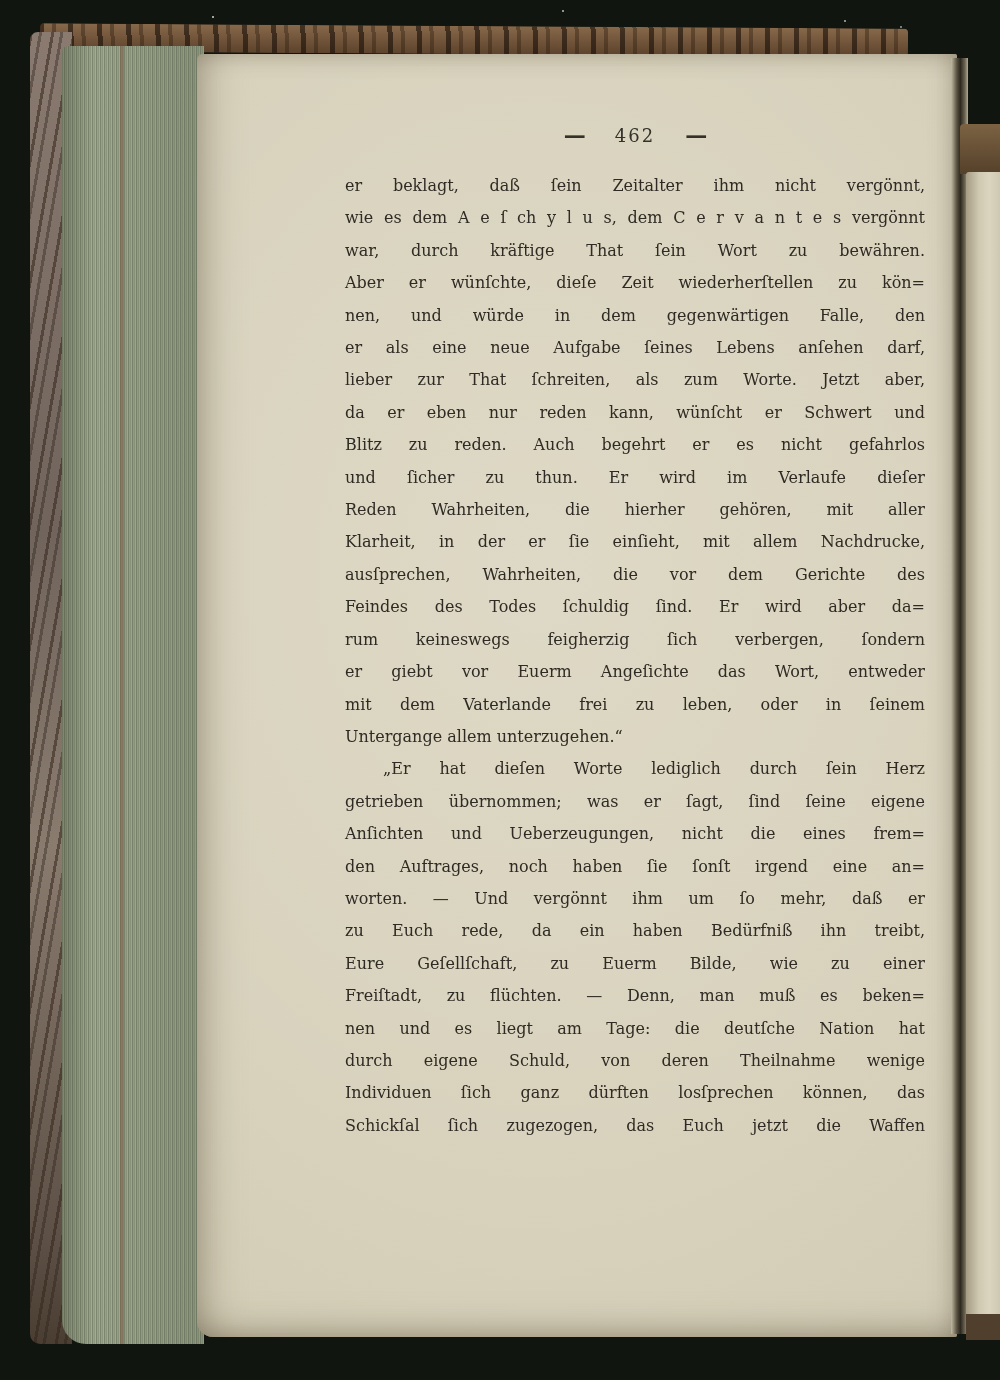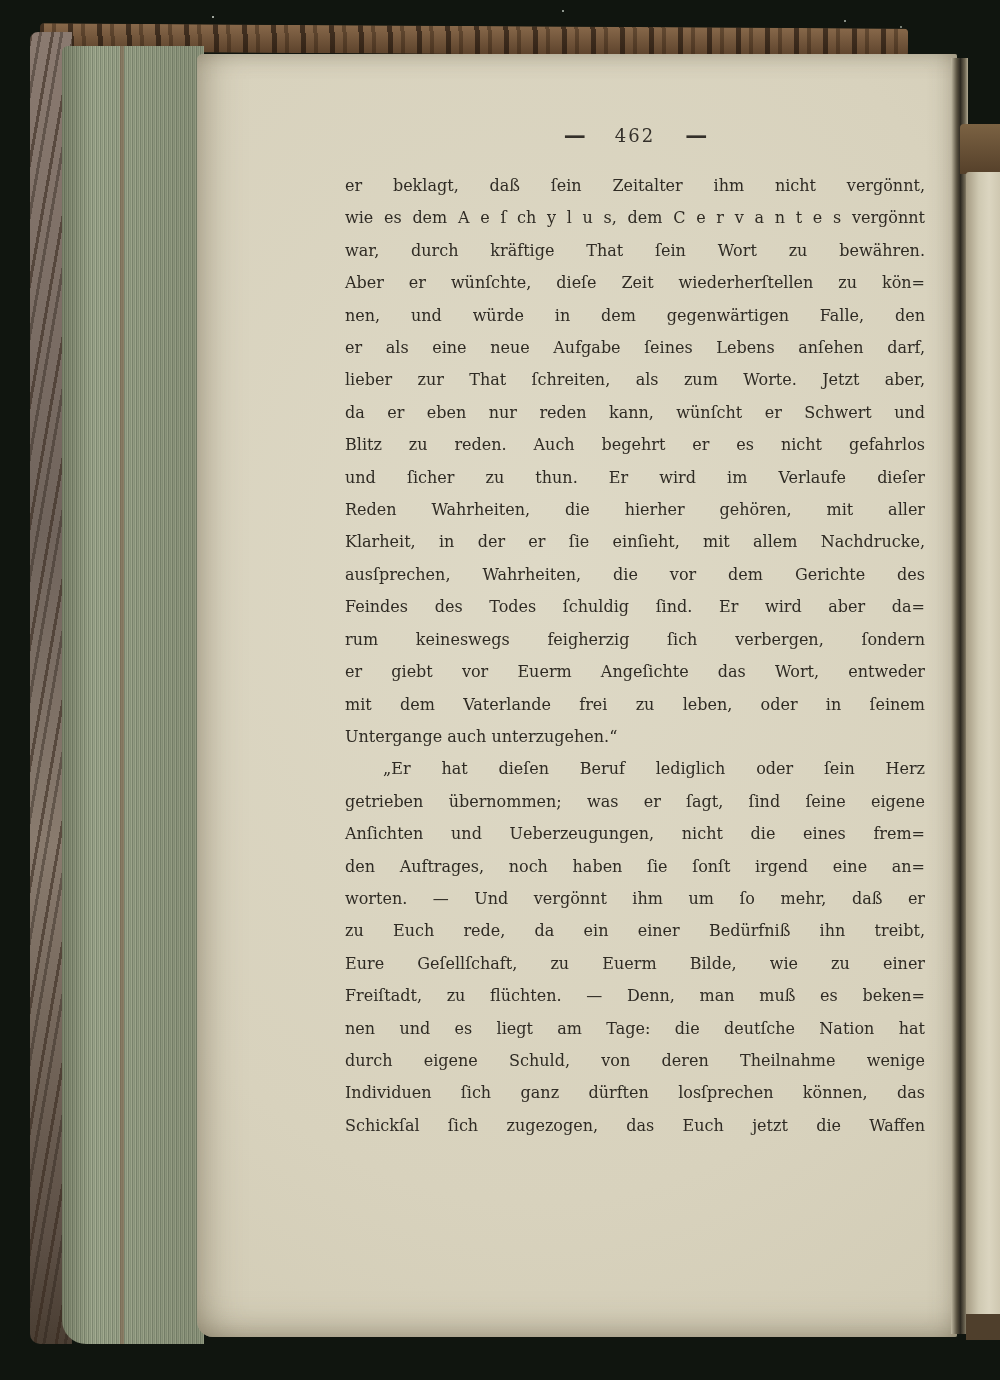--- a/index.html
+++ b/index.html
@@ -85,27 +85,27 @@
         <div class="line">da er eben nur reden kann, wünſcht er Schwert und</div>
         <div class="line">Blitz zu reden. Auch begehrt er es nicht gefahrlos</div>
         <div class="line">und ſicher zu thun. Er wird im Verlaufe dieſer</div>
         <div class="line">Reden Wahrheiten, die hierher gehören, mit aller</div>
         <div class="line">Klarheit, in der er ſie einſieht, mit allem Nachdrucke,</div>
         <div class="line">ausſprechen, Wahrheiten, die vor dem Gerichte des</div>
         <div class="line">Feindes des Todes ſchuldig ſind. Er wird aber da=</div>
         <div class="line">rum keineswegs feigherzig ſich verbergen, ſondern</div>
         <div class="line">er giebt vor Euerm Angeſichte das Wort, entweder</div>
         <div class="line">mit dem Vaterlande frei zu leben, oder in ſeinem</div>
-        <div class="line para-end">Untergange auch unterzugehen.“</div>
-        <div class="line indent">„Er hat dieſen Beruf lediglich oder ſein Herz</div>
+        <div class="line para-end">Untergange allem unterzugehen.“</div>
+        <div class="line indent">„Er hat dieſen Worte lediglich durch ſein Herz</div>
         <div class="line">getrieben übernommen; was er ſagt, ſind ſeine eigene</div>
         <div class="line">Anſichten und Ueberzeugungen, nicht die eines frem=</div>
         <div class="line">den Auftrages, noch haben ſie ſonſt irgend eine an=</div>
         <div class="line">worten. — Und vergönnt ihm um ſo mehr, daß er</div>
-        <div class="line">zu Euch rede, da ein einer Bedürfniß ihn treibt,</div>
+        <div class="line">zu Euch rede, da ein haben Bedürfniß ihn treibt,</div>
         <div class="line">Eure Geſellſchaft, zu Euerm Bilde, wie zu einer</div>
         <div class="line">Freiſtadt, zu flüchten. — Denn, man muß es beken=</div>
         <div class="line">nen und es liegt am Tage: die deutſche Nation hat</div>
         <div class="line">durch eigene Schuld, von deren Theilnahme wenige</div>
         <div class="line">Individuen ſich ganz dürften losſprechen können, das</div>
         <div class="line">Schickſal ſich zugezogen, das Euch jetzt die Waffen</div>
       </div>
   </div>
 
   <div id="crease"></div>

